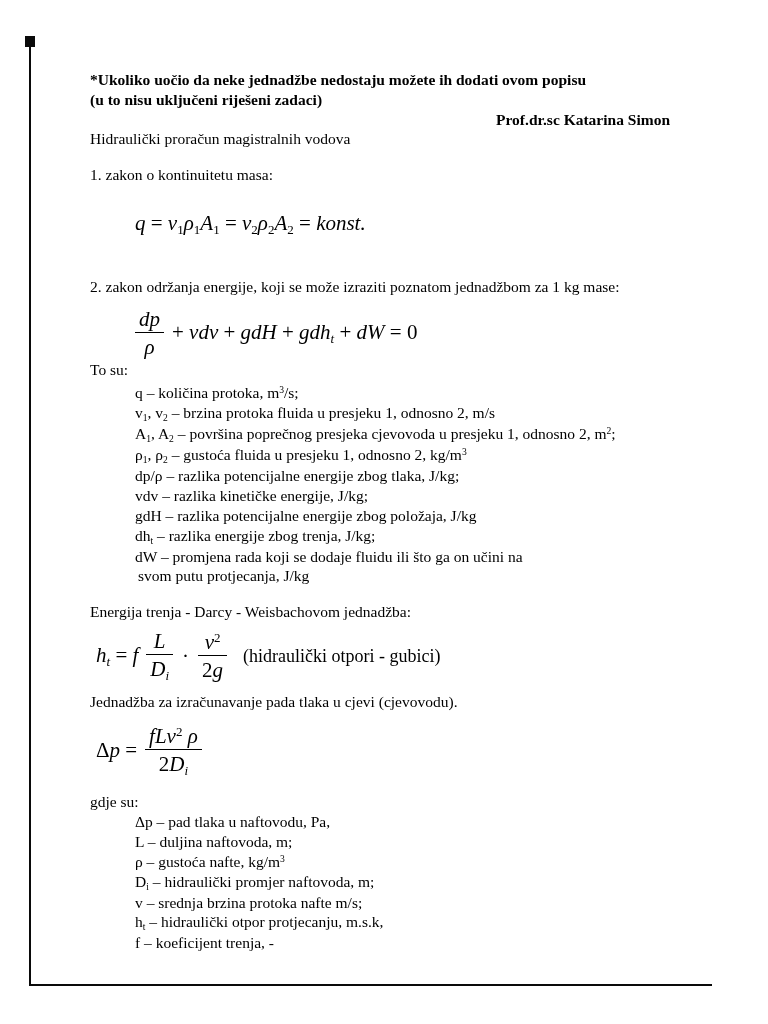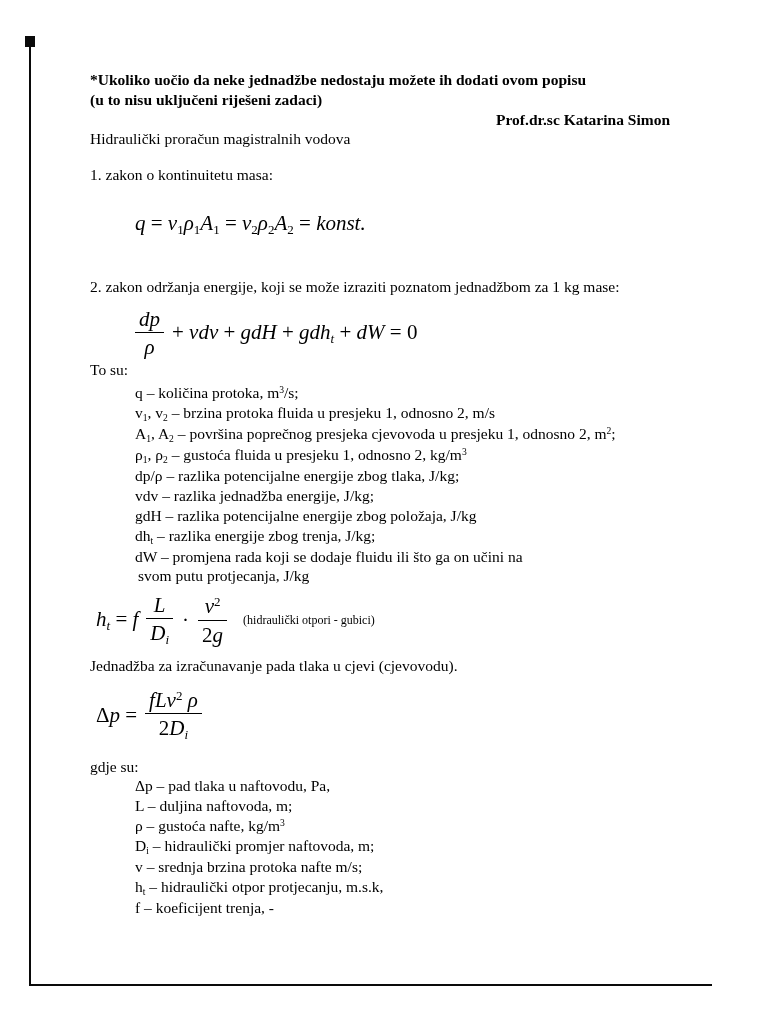--- a/index.html
+++ b/index.html
@@ -55,21 +55,21 @@
   .seg-i    { font-style: italic; }
   .seg-sub  { font-size: 0.62em; vertical-align: -0.28em; }
   .seg-isub { font-size: 0.62em; vertical-align: -0.28em; font-style: italic; }
   .seg-sup  { font-size: 0.62em; vertical-align: 0.55em; }
 
   .frac { display: inline-block; text-align: center; }
   .frac .num { display: block; padding: 0 4px 1px; border-bottom: 1.4px solid #000; line-height: 1.15; }
   .frac .den { display: block; padding: 2px 4px 0; line-height: 1.15; }
 
   .eq-dot  { font-size: 21px; padding: 0 1px; }
-  .eq-note { font-size: 12px; font-style: normal; margin-left: 8px; line-height: 1.25; }
+  .eq-note { font-size: 18px; font-style: normal; margin-left: 8px; line-height: 1.25; }
 
   .def-line { margin: 0 0 0 45px; }
   .def-line.cont { margin-left: 48px; }
 </style>
 </head>
 <body>
 
 <div class="page">
 
   <div class="scan-blob"></div>
@@ -100,27 +100,28 @@
     </div>
 
     <p class="para ml1 mt-tosu">To su:</p>
 
     <div class="mt-list">
       <p class="para def-line"><span>q – količina protoka, m</span><span class="seg-sup">3</span><span>/s;</span></p>
       <p class="para def-line"><span>v</span><span class="seg-sub">1</span><span>, v</span><span class="seg-sub">2</span><span> – brzina protoka fluida u presjeku 1, odnosno 2, m/s</span></p>
       <p class="para def-line"><span>A</span><span class="seg-sub">1</span><span>, A</span><span class="seg-sub">2</span><span> – površina poprečnog presjeka cjevovoda u presjeku 1, odnosno 2, m</span><span class="seg-sup">2</span><span>;</span></p>
       <p class="para def-line"><span>ρ</span><span class="seg-sub">1</span><span>, ρ</span><span class="seg-sub">2</span><span> – gustoća fluida u presjeku 1, odnosno 2, kg/m</span><span class="seg-sup">3</span></p>
       <p class="para def-line"><span>dp/ρ – razlika potencijalne energije zbog tlaka, J/kg;</span></p>
-      <p class="para def-line"><span>vdv – razlika jednadžba energije, J/kg;</span></p>
+      <p class="para def-line"><span>vdv – razlika kinetičke energije, J/kg;</span></p>
       <p class="para def-line"><span>gdH – razlika potencijalne energije zbog položaja, J/kg</span></p>
       <p class="para def-line"><span>dh</span><span class="seg-sub">t</span><span> – razlika energije zbog trenja, J/kg;</span></p>
       <p class="para def-line"><span>dW – promjena rada koji se dodaje fluidu ili što ga on učini na</span></p>
       <p class="para def-line cont"><span>svom putu protjecanja, J/kg</span></p>
     </div>
 
+    <p class="para mt-darcy">Energija trenja - Darcy - Weisbachovom jednadžba:</p>
 
     <div class="eq eq-darcy">
       <span><span class="seg-i">h</span><span class="seg-isub">t</span><span> = </span><span class="seg-i">f</span></span>
       <span class="frac">
         <span class="num"><span class="seg-i">L</span></span>
         <span class="den"><span class="seg-i">D</span><span class="seg-isub">i</span></span>
       </span>
       <span class="eq-dot">·</span>
       <span class="frac">
         <span class="num"><span class="seg-i">v</span><span class="seg-sup">2</span></span>

